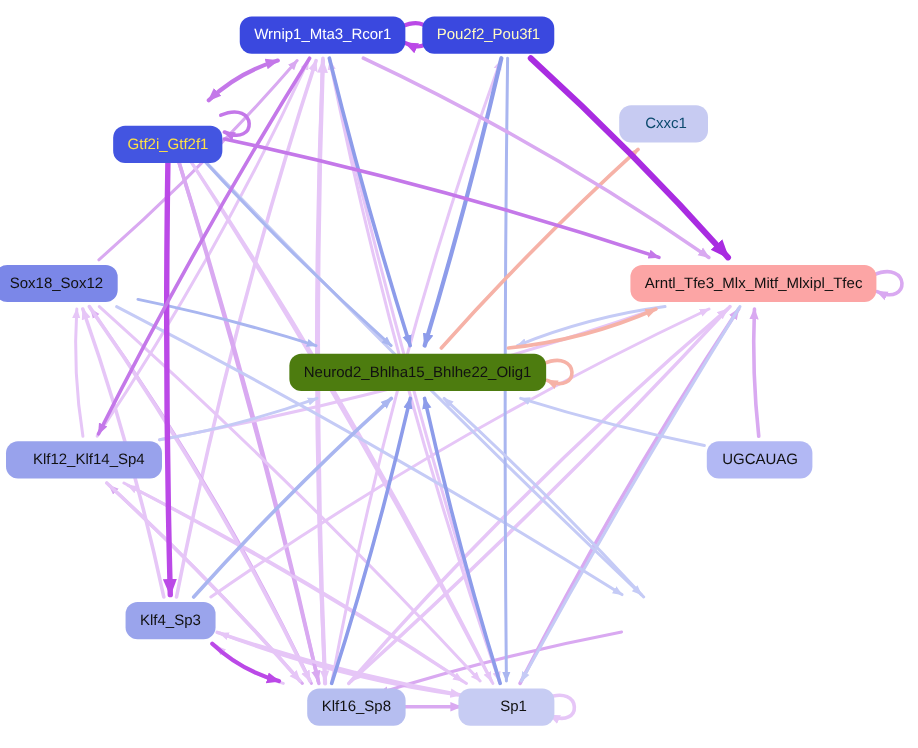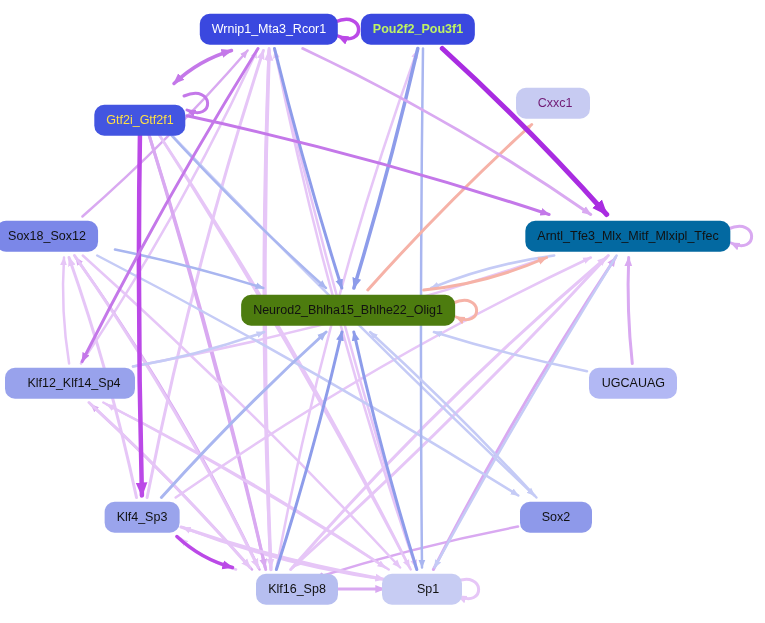--- a/index.html
+++ b/index.html
@@ -144,26 +144,25 @@
         <path class="edge" stroke="#bb49e7" stroke-width="3.5" stroke-linecap="round" d="M335,22 C366,9 366,49 338,36" marker-end="url(#m_mag_35)"></path>
         <path class="edge" stroke="#c478e9" stroke-width="3" stroke-linecap="round" d="M184,96 C215,83 215,123 187,110" marker-end="url(#m_pur_30)"></path>
         <path class="edge" stroke="#f6b2a7" stroke-width="3" stroke-linecap="round" d="M453,303 C484,290 484,330 456,317" marker-end="url(#m_sal_30)"></path>
         <path class="edge" stroke="#d9a9f1" stroke-width="3" stroke-linecap="round" d="M728,229 C759,216 759,256 731,243" marker-end="url(#m_li2_30)"></path>
         <path class="edge" stroke="#bb49e7" stroke-width="3.5" stroke-linecap="round" d="M311,582 C342,569 342,609 314,596" marker-end="url(#m_mag_35)"></path>
         <path class="edge" stroke="#e6c6f7" stroke-width="3" stroke-linecap="round" d="M455,582 C486,569 486,609 458,596" marker-end="url(#m_lil_30)"></path>
       </g>
   </svg>
   <div id="node-layer">
       <div class="node" style="left: 269px; top: 29px; min-width: 110px; background: rgb(58, 72, 223); color: rgb(255, 255, 255); text-align: right;">Wrnip1_Mta3_Rcor1</div>
-      <div class="node" style="left: 418px; top: 29px; min-width: 86px; background: rgb(58, 72, 223); color: #bef264; font-weight: bold;">Pou2f2_Pou3f1</div>
+      <div class="node" style="left: 407px; top: 29px; min-width: 86px; background: rgb(58, 72, 223); color: #fef9c3;">Pou2f2_Pou3f1</div>
       <div class="node" style="left: 140px; top: 120px; min-width: 66px; background: rgb(67, 85, 225); color: #fde047;">Gtf2i_Gtf2f1</div>
-      <div class="node" style="left: 553px; top: 103px; min-width: 46px; background: rgb(199, 203, 242); color: #701a75; padding-left: 16px;">Cxxc1</div>
+      <div class="node" style="left: 553px; top: 103px; min-width: 46px; background: rgb(199, 203, 242); color: #0c4a6e; padding-left: 16px;">Cxxc1</div>
       <div class="node" style="left: 47px; top: 236px; min-width: 76px; background: rgb(123, 135, 232); color: rgb(17, 17, 17);">Sox18_Sox12</div>
-      <div class="node" style="left: 628px; top: 236px; min-width: 178px; background: #0369a1; color: rgb(17, 17, 17);">Arntl_Tfe3_Mlx_Mitf_Mlxipl_Tfec</div>
+      <div class="node" style="left: 628px; top: 236px; min-width: 178px; background: #fca5a5; color: rgb(17, 17, 17);">Arntl_Tfe3_Mlx_Mitf_Mlxipl_Tfec</div>
       <div class="node" style="left: 348px; top: 310px; min-width: 188px; background: #4d7c0f; color: rgb(17, 17, 17);">Neurod2_Bhlha15_Bhlhe22_Olig1</div>
       <div class="node" style="left: 70px; top: 383px; min-width: 98px; background: rgb(152, 162, 236); color: rgb(17, 17, 17); padding-left: 20px;">Klf12_Klf14_Sp4</div>
       <div class="node" style="left: 633px; top: 383px; min-width: 64px; background: rgb(178, 184, 244); color: rgb(17, 17, 17); text-align: right;">UGCAUAG</div>
       <div class="node" style="left: 142px; top: 517px; min-width: 50px; background: rgb(154, 164, 236); color: rgb(17, 17, 17);">Klf4_Sp3</div>
-      <div class="node" style="left: 556px; top: 517px; min-width: 48px; background: rgb(142, 153, 234); color: rgb(17, 17, 17);">Sox2</div>
       <div class="node" style="left: 271px; top: 589px; min-width: 58px; background: rgb(182, 190, 240); color: rgb(17, 17, 17); margin-left: 26px;">Klf16_Sp8</div>
       <div class="node" style="left: 422px; top: 589px; min-width: 44px; background: rgb(199, 204, 243); color: rgb(17, 17, 17); padding-left: 24px;">Sp1</div>
     </div>
 </div>
 
 </body></html>

